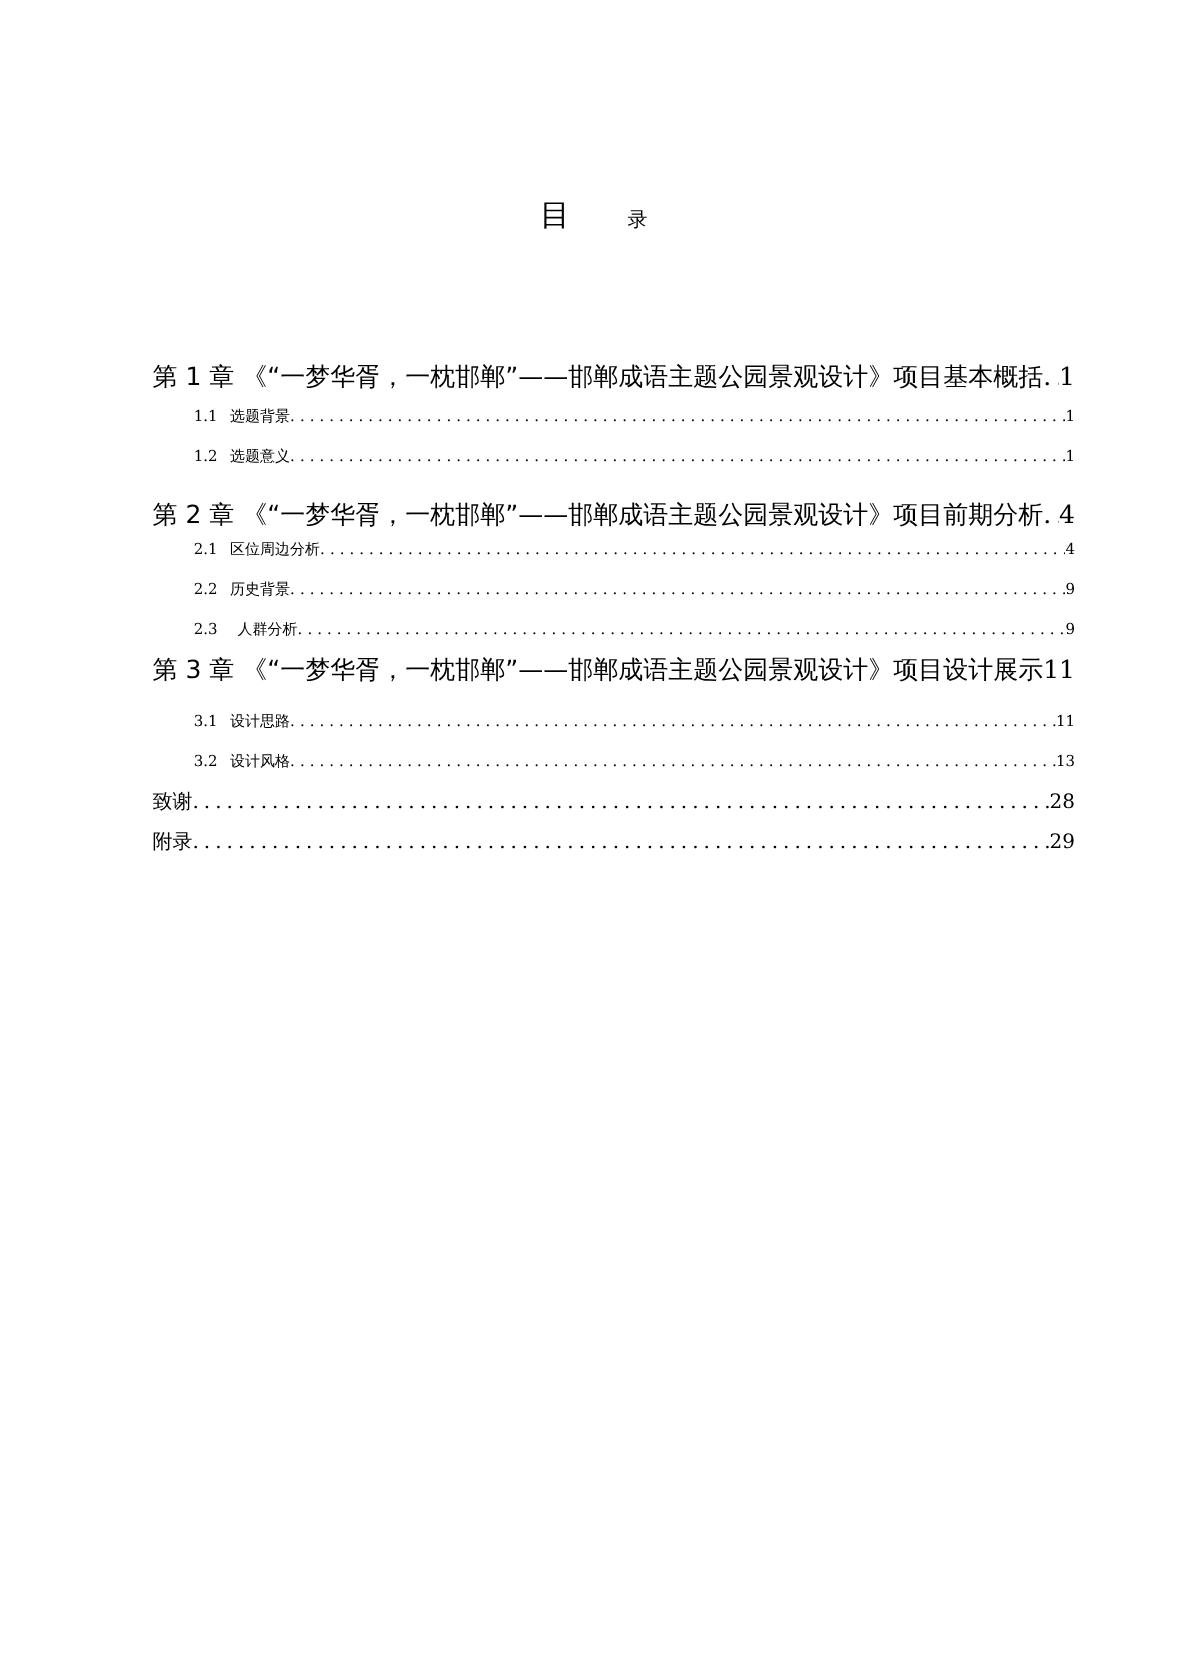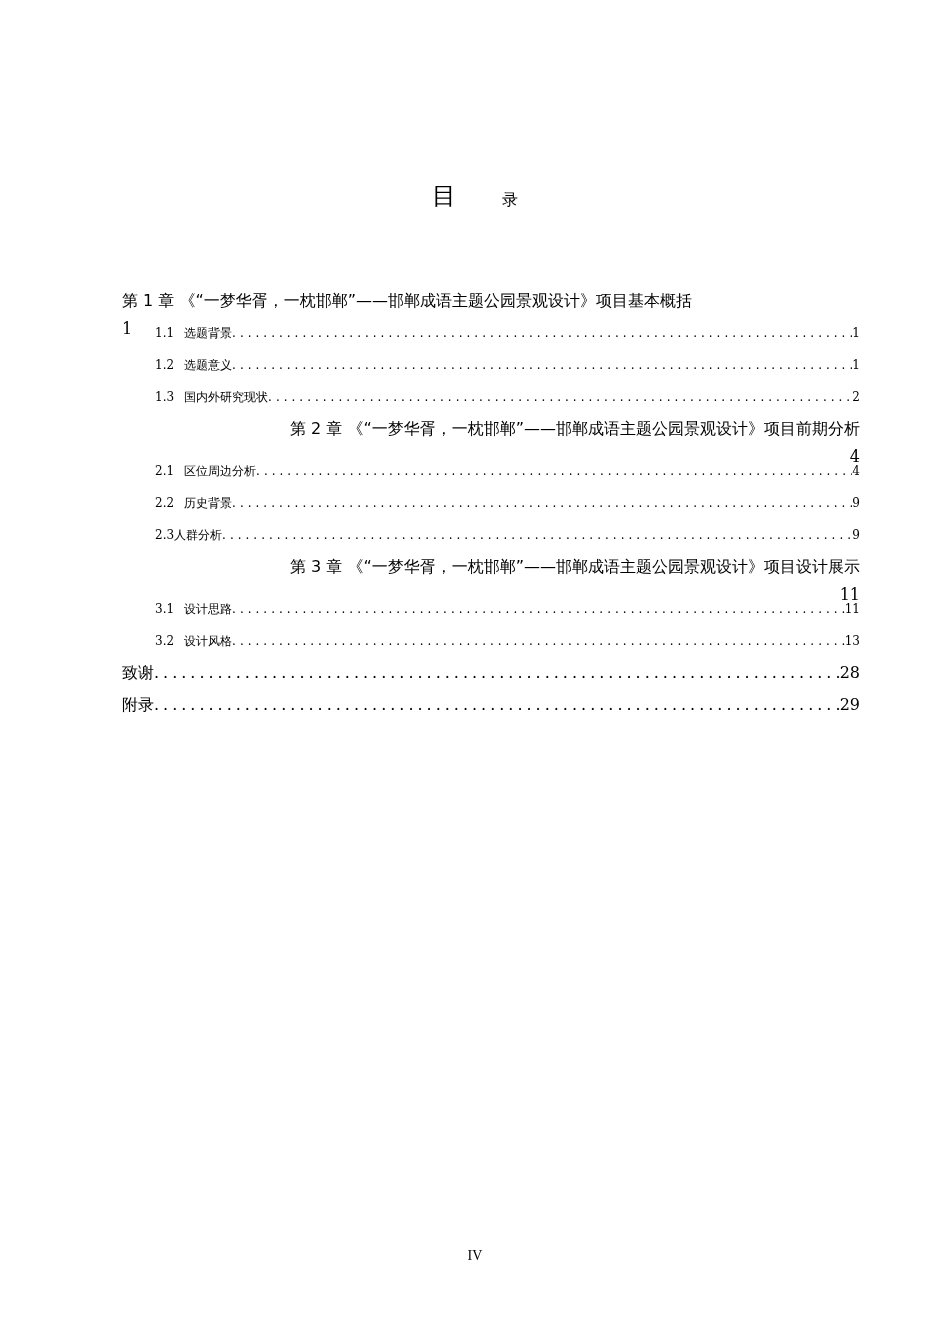--- a/index.html
+++ b/index.html
@@ -1,29 +1,29 @@
 <!DOCTYPE html>
 <html><head>
   <meta charset="utf-8">
   <style>
     html, body { margin: 0; padding: 0; background: #ffffff; }
     body { width: 950px; height: 1344px; position: relative; overflow: hidden; color: #000; }
     .page { position: absolute; left: 0; top: 0; width: 950px; height: 1344px; background: #fff; }
-    .title { position: absolute; top: 156px; left: 0; width: 950px; text-align: center; margin-top: 24px; }
+    .title { position: absolute; top: 156px; left: 0; width: 950px; text-align: center; }
     .title-main { font-family: "DejaVu Sans", sans-serif; font-size: 24px; display: inline-block; }
     .title-sub { font-family: "DejaVu Sans", sans-serif; font-size: 16px; display: inline-block; margin-left: 46px; vertical-align: middle; }
     .toc { position: absolute; left: 122px; top: 287px; width: 738px; }
     .row { display: flex; align-items: baseline; height: 32px; line-height: 28px; white-space: nowrap; }
-    .row.chapter { font-family: "DejaVu Sans", sans-serif; font-size: 16px; height: 42px; line-height: 28px; flex-direction: column; }
+    .row.chapter { font-family: "DejaVu Sans", sans-serif; font-size: 20px; height: 42px; line-height: 28px; }
     .row.chapter.first { height: 32px; }
     .row.section { font-family: "DejaVu Serif", serif; font-size: 12px; padding-left: 33px; }
     .row.backmatter { font-family: "DejaVu Sans", sans-serif; font-size: 16px; }
     .label { flex: 0 0 auto; }
     .num { margin-right: 10px; font-family: "DejaVu Serif", serif; }
-    .num.tight { margin-right: 0; }
+    .num.tight { margin-right: 16px; }
     .leader { flex: 1 1 auto; overflow: hidden; font-family: "DejaVu Serif", serif; letter-spacing: 4px; color: #000; }
     .leader::before { content: "................................................................................................................................................................................"; }
     .page-num { flex: 0 0 auto; font-family: "DejaVu Serif", serif; }
     .footer { position: absolute; top: 1248px; left: 0; width: 950px; text-align: center; font-family: "Liberation Serif", serif; font-size: 14px; }
   </style>
 </head>
 <body>
 
 <div class="page">
   <div class="title">
@@ -42,26 +42,20 @@
       <span class="label">选题背景</span>
       <span class="leader"></span>
       <span class="page-num">1</span>
     </div>
     <div class="row section">
       <span class="label num">1.2</span>
       <span class="label">选题意义</span>
       <span class="leader"></span>
       <span class="page-num">1</span>
     </div>
-    <div class="row section">
-      <span class="label num">1.3</span>
-      <span class="label">国内外研究现状</span>
-      <span class="leader"></span>
-      <span class="page-num">2</span>
-    </div>
 
     <div class="row chapter" style="height:42px; align-items:flex-end; padding-bottom:0;">
       <span class="label">第 2 章 《“一梦华胥，一枕邯郸”——邯郸成语主题公园景观设计》项目前期分析</span>
       <span class="leader"></span>
       <span class="page-num">4</span>
     </div>
     <div class="row section">
       <span class="label num">2.1</span>
       <span class="label">区位周边分析</span>
       <span class="leader"></span>
@@ -73,21 +67,21 @@
       <span class="leader"></span>
       <span class="page-num">9</span>
     </div>
     <div class="row section">
       <span class="label num tight">2.3</span>
       <span class="label">人群分析</span>
       <span class="leader"></span>
       <span class="page-num">9</span>
     </div>
 
-    <div class="row chapter" style="height:42px; align-items:flex-end;">
+    <div class="row chapter" style="height:42px; align-items:flex-start;">
       <span class="label">第 3 章 《“一梦华胥，一枕邯郸”——邯郸成语主题公园景观设计》项目设计展示</span>
       <span class="leader"></span>
       <span class="page-num">11</span>
     </div>
     <div class="row section">
       <span class="label num">3.1</span>
       <span class="label">设计思路</span>
       <span class="leader"></span>
       <span class="page-num">11</span>
     </div>
@@ -103,16 +97,13 @@
       <span class="leader"></span>
       <span class="page-num">28</span>
     </div>
     <div class="row backmatter">
       <span class="label">附录</span>
       <span class="leader"></span>
       <span class="page-num">29</span>
     </div>
   </div>
 
-  <div class="footer">
-    <span>IV</span>
-  </div>
 </div>
 
 </body></html>

